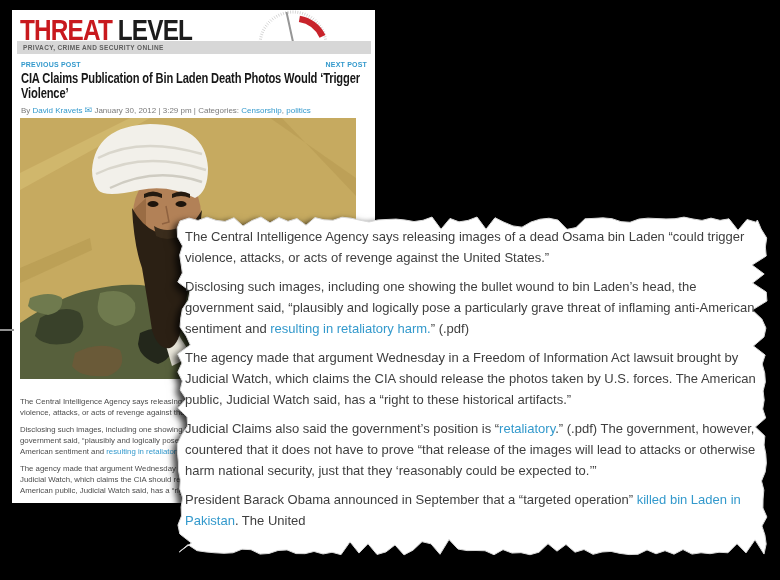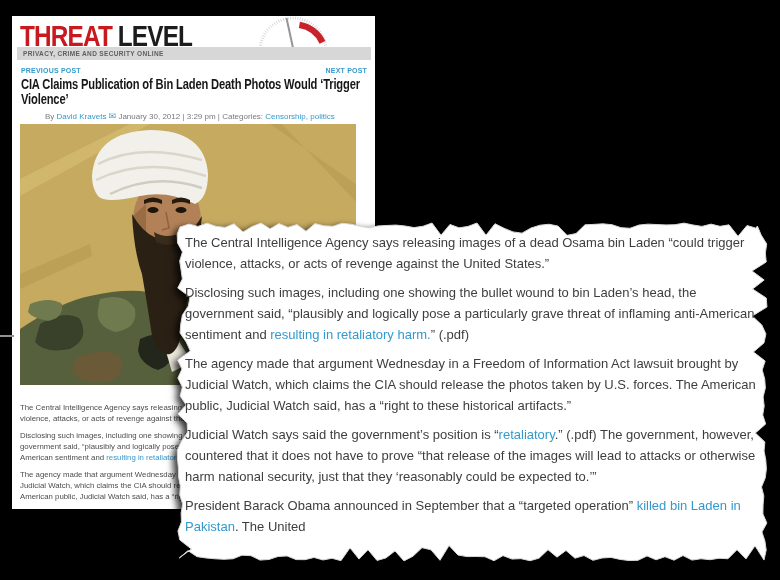--- a/index.html
+++ b/index.html
@@ -2,21 +2,21 @@
 <html style="--link: #3399cc; --red: #c8191e;"><head>
 <meta charset="utf-8">
 <style>
   :root { --link:#3399cc; --red:#c8191e; }
   * { margin:0; padding:0; box-sizing:border-box; }
   html,body { background:#000; }
   body {
     width:780px; height:580px; position:relative; overflow:hidden;
     font-family:"Liberation Sans", sans-serif;
   }
-  .canvas { position:absolute; left:0; top:6px; width:780px; height:454px; background:#000;padding-left:20px; }
+  .canvas { position:absolute; left:0; top:0; width:780px; height:454px; background:#000;padding-left:20px; }
 
   
   .page {
     position:absolute; left:12px; top:10px; width:363px; height:493px;
     background:#fff;
   }
   .logo {
     position:absolute; left:8px; top:4px; white-space:nowrap;
     font-weight:bold; font-size:29px; letter-spacing:-1px;
     transform:scaleX(.84); transform-origin:left top;
@@ -35,21 +35,21 @@
   }
   .postnav .prev { float:left; cursor:pointer; }
   .postnav .next { float:right; cursor:pointer; }
   .title {
     position:absolute; left:9px; top:61px; width:452px;
     font-size:14.5px; font-weight:bold; line-height:15px; color:#171717;
     letter-spacing:-.2px; transform:scaleX(.77); transform-origin:left top;
   }
   .byline {
     position:absolute; left:9px; top:95px; white-space:nowrap;
-    font-size:8px; color:#7a7a7a;margin-left:24px;
+    font-size:8px; color:#7a7a7a;
   }
   .byline a, a.lnk { color:var(--link); text-decoration:none; cursor:pointer; }
   .byline .env { color:var(--link); font-size:9px; }
   .photo { position:absolute; left:8px; top:108px; width:336px; height:261px; overflow:hidden; }
   .teaser {
     position:absolute; left:8px; top:386px; width:336px;
     font-size:7.8px; line-height:11px; color:#4c4c4c;
   }
   .teaser p { margin:0 0 6px 0; }
 
@@ -196,18 +196,18 @@
   <div class="edge-tick"></div>
 
   <div class="overlay">
     <svg class="torn" width="600" height="348" viewBox="0 0 600 348">
       <polygon id="torn-poly" fill="#ffffff" stroke="#d8d8d8" stroke-width="1" points="8,9.044108222151408 17,6.077710314420983 26,8.443631949587143 35,5.140091306937393 44,8.35564111892927 53,9.392511671336251 62,5.753864306680043 71,13.992964010612923 80,8.52541083021788 89,5.013651844437845 98,10.822633768988453 107,5.577631761218072 116,9.288887881382834 125,6.555118136311648 134,13.184401265294582 143,5.604484236131611 152,7.785031770785281 161,8.219917974391137 170,5.2118453928706 179,6.173743051971542 188,8.208676871552598 197,9.95691077264928 206,7.926228001000709 215,7.465220793485059 224,7.09148136593285 233,7.989483232944622 242,9.557918678219721 251,8.267221568603418 260,5.039196905941935 269,17.24745992803946 278,6.435488161361718 287,9.846990661380914 296,8.393816212992533 305,5.030913126000087 314,17.292423866907484 323,5.703649798117112 332,10.230902743331626 341,13.933376904766192 350,15.125181519659236 359,10.01992239979154 368,7.173846087942366 377,6.2380815220749355 386,8.09889344052499 395,17.368535397705273 404,15.577433046564693 413,6.819763231600518 422,6.3605077977335895 431,5.858093161885336 440,6.687701373390155 449,9.644585777365137 458,10.286511378042633 467,7.045161494796048 476,6.147942112095734 485,6.5527877677668585 494,6.929498696990777 503,6.692829709441867 512,5.112017685445608 521,6.999869633327762 530,8.38902899868117 539,6.1169478511146735 548,8.332377518105204 557,6.833242106353282 566,18.354630656380323 575,7.526543167867203 584,10.180834238301031 585.3702411345439,8 589.1707772910886,17 594.7044529819759,26 593.3602628901954,35 594.2452492505472,44 580.0927932773484,53 592.1762581617804,62 580.5835508047821,71 594.2380856618092,80 594.9551170066115,89 580.2686813296459,98 589.8436828520062,107 593.9336685613671,116 591.93766976181,125 581.4247766988701,134 593.1704511016724,143 590.2212023456668,152 592.7242220697663,161 593.3606238390275,170 591.1180955627715,179 592.2132203155634,188 590.7292288645403,197 593.7312577132834,206 583.3872128685834,215 592.8734894774393,224 592.0533307209553,233 593.8000630352908,242 594.4056577926822,251 593.2111105226577,260 589.518139412432,269 591.8557648636415,278 591.064488473552,287 590.9269266825868,296 594.8738033139671,305 589.9385599489324,314 592.9207016801665,323 594.198560130535,332 592,342.06449177143804 583,327.8544818006776 574,340.8821785006876 565,331.7004686831169 556,340.7617483591166 547,340.2663247608434 538,341.6883815839101 529,340.7725706779747 520,342.107782318074 511,337.56569876739377 502,342.1800956498337 493,338.734144572838 484,341.7908998070343 475,337.91844725714327 466,342.30495777559554 457,342.5913853253587 448,341.3845024549955 439,339.4088205933949 430,340.00949553068494 421,342.3513868756454 412,337.54325573024107 403,340.20926336187404 394,332.45562620861165 385,339.1489407388435 376,331.7575881608118 367,340.18824805453914 358,342.7294366557908 349,340.66778754084953 340,341.0666360081377 331,337.62722554834 322,342.72398046576564 313,338.74012665689224 304,338.50625042470347 295,338.58676174408174 286,337.08830812569795 277,327.5828829468519 268,342.3210677257157 259,331.8407546948001 250,329.68971517743194 241,338.14698283260077 232,342.89060122278715 223,332.89079132100596 214,339.89654362550937 205,342.49203771020984 196,331.7029316020198 187,341.0808566390433 178,329.866963797278 169,342.6431977691973 160,340.283909444508 151,341.97297777957283 142,339.46082751553695 133,341.68527897952663 124,341.58435600672965 115,337.94018270939705 106,338.498002205597 97,341.4632027095213 88,342.09679507540204 79,337.68733983179845 70,337.2176789637015 61,340.8018738858955 52,341.3006694826254 43,340.80379768803135 34,339.97969922795164 25,338.6626941791037 16,332.63297278138634 7.243659340965678,340 19.397012998058926,331 7.858255420593196,322 5.927924854157027,313 9.44687580948812,304 9.101026336677023,295 10.721200374653563,286 7.753903474727849,277 8.327671841616393,268 6.549702845106367,259 6.396857040759642,250 5.473213934958039,241 5.3575393415530925,232 9.602562628744636,223 15.654160908059566,214 15.120913612045115,205 5.813924419322575,196 14.137245849378814,187 8.149017099342018,178 10.349569140991662,169 5.828942085136077,160 9.978918850058108,151 5.667968758796633,142 18.2743257864131,133 14.198223403189331,124 8.037897422342212,115 8.783078358741477,106 10.382963165917317,97 16.382015490646154,88 18.002131173758244,79 5.778078872230253,70 10.357245692081051,61 9.071745781810023,52 7.687699762729608,43 10.47101601529721,34 5.553012228469015,25 5.204347851904458,16"></polygon>
     </svg>
     <div class="overlay-text">
         <p><span>The Central Intelligence Agency says releasing images of a dead Osama bin Laden “could trigger violence, attacks, or acts of revenge against the United States.”</span></p>
         <p><span>Disclosing such images, including one showing the bullet wound to bin Laden’s head, the government said, “plausibly and logically pose a particularly grave threat of inflaming anti-American sentiment and </span><a class="lnk">resulting in retaliatory harm.</a><span>” (.pdf)</span></p>
         <p><span>The agency made that argument Wednesday in a Freedom of Information Act lawsuit brought by Judicial Watch, which claims the CIA should release the photos taken by U.S. forces. The American public, Judicial Watch said, has a “right to these historical artifacts.”</span></p>
-        <p><span>Judicial Watch says said the government’s position is “</span><a class="lnk">retaliatory</a><span>.” (.pdf) The government, however, countered that it does not have to prove “that release of the images will lead to attacks or otherwise harm national security, just that they ‘reasonably could be expected to.’”</span></p>
+        <p><span>Judicial Claims also said the government’s position is “</span><a class="lnk">retaliatory</a><span>.” (.pdf) The government, however, countered that it does not have to prove “that release of the images will lead to attacks or otherwise harm national security, just that they ‘reasonably could be expected to.’”</span></p>
         <p><span>President Barack Obama announced in September that a “targeted operation” </span><a class="lnk">killed bin Laden in Pakistan</a><span>. The United</span></p>
       </div>
   </div>
 
 </div>
 
 </body></html>

